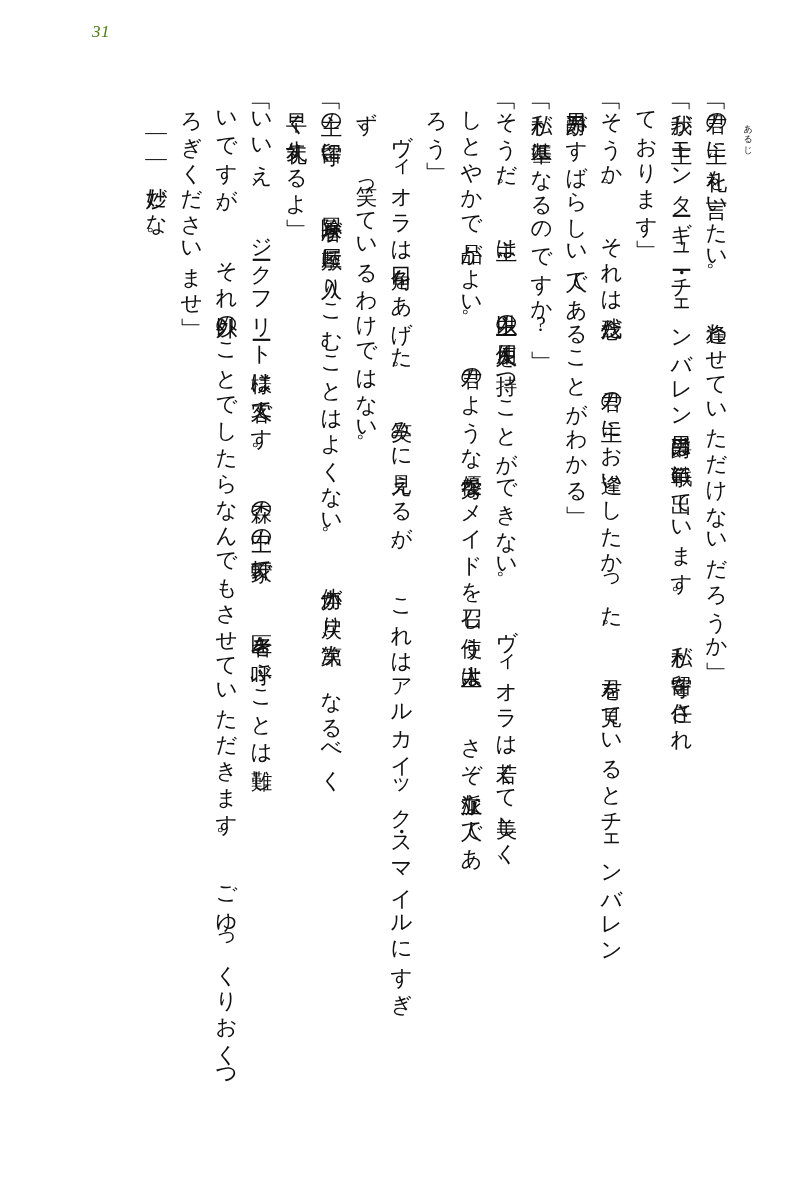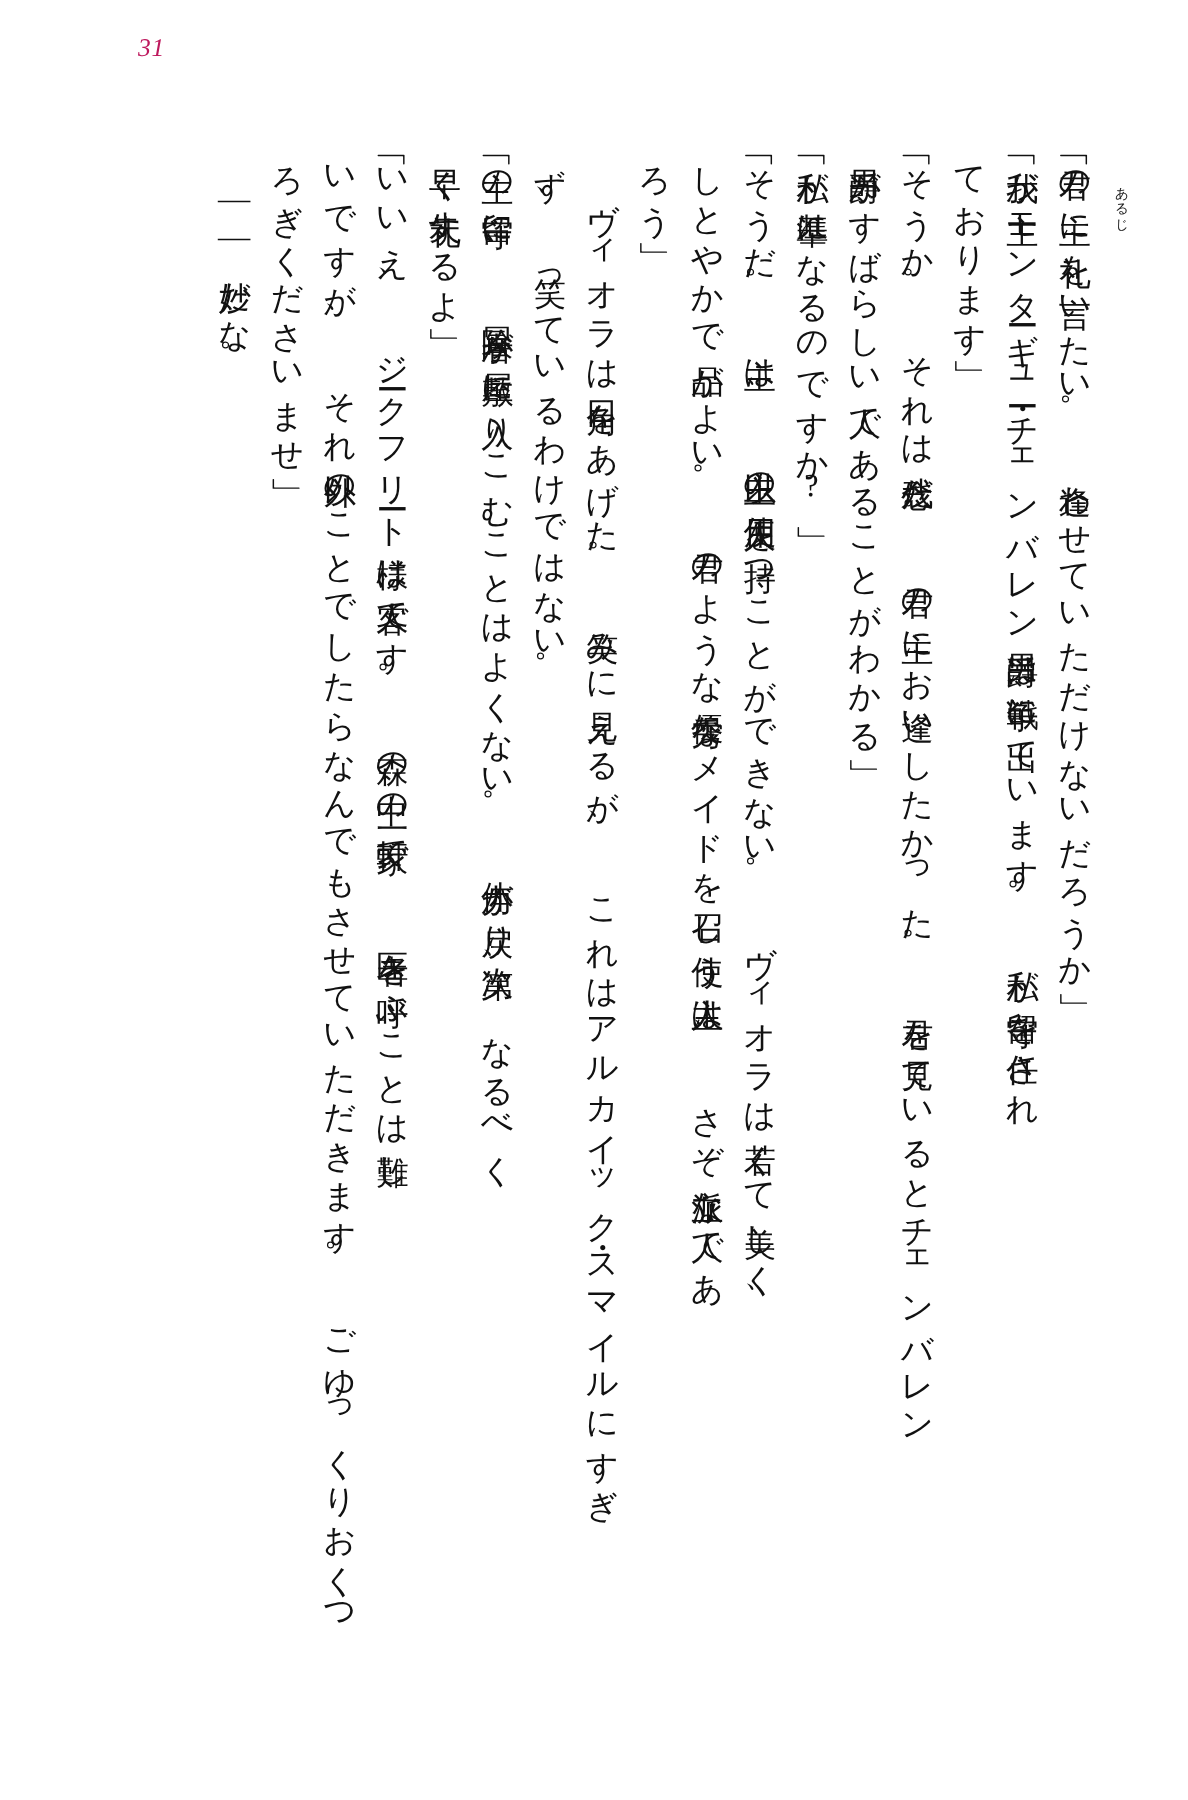--- a/index.html
+++ b/index.html
@@ -17,21 +17,21 @@
   }
 
   
   .page-number {
     position: absolute;
     top: 22px;
     left: 92px;
     font-family: "Liberation Serif", "DejaVu Serif", serif;
     font-style: italic;
     font-size: 17px;
-    color: #be185d;
+    color: #4d7c0f;
     letter-spacing: 0.5px;
   }
 
   
   .text-block {
     position: absolute;
     top: 96px;
     right: 66px;
     left: 96px;
     bottom: 70px;

